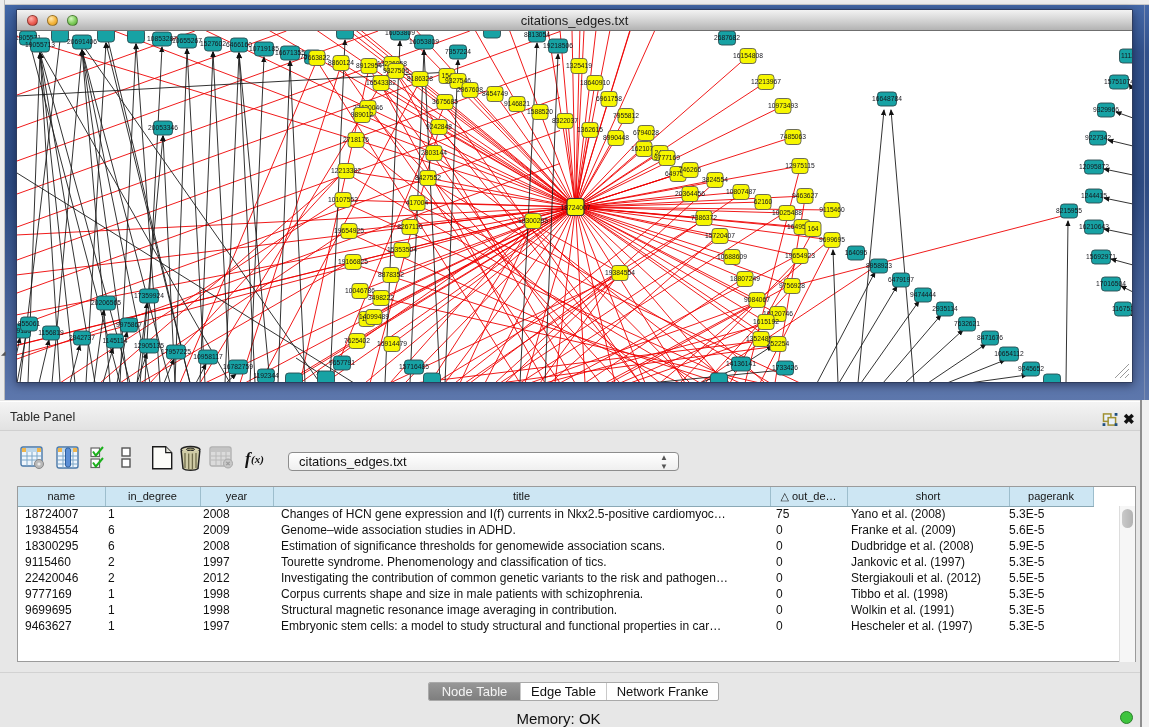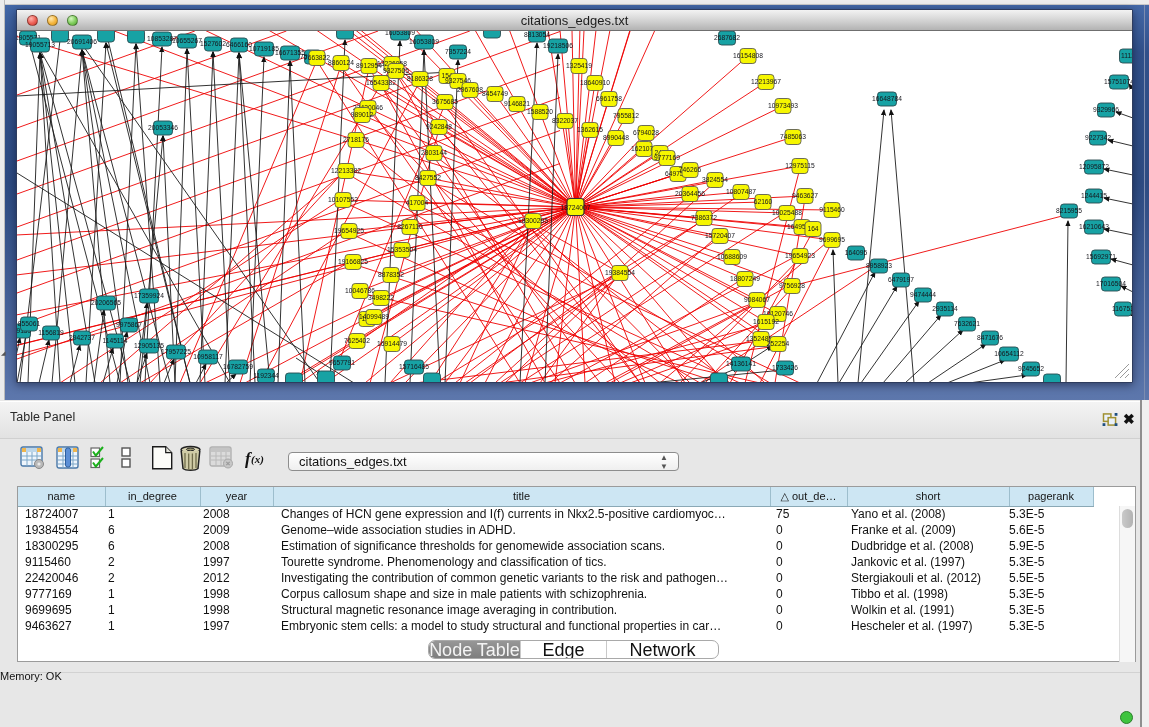--- a/index.html
+++ b/index.html
@@ -9,47 +9,47 @@
 #lgrip{position:absolute;left:1px;top:349px;width:4px;height:5px;color:#555;font-size:6px}
 #rlight{position:absolute;left:1144px;top:5px;width:1px;height:395px;background:#7d8db0}
 #win{position:absolute;left:16px;top:9px;width:1117px;height:374px;border:1px solid #2e3c5e;border-radius:1px;box-shadow:0 2px 8px rgba(0,0,20,.45)}
 #titlebar{position:absolute;left:0;top:0;width:1115px;height:21px;background:linear-gradient(#f3f3f3,#d8d8d8 45%,#bdbdbd 85%,#b3b3b3);border-bottom:1px solid #6f6f6f}
 #title{text-align:center;font-size:13px;line-height:21px;color:#1d1d1d}
 .tl{position:absolute;top:5px;width:11px;height:11px;border-radius:50%;border:1px solid rgba(0,0,0,.35)}
 #tlr{left:10px;background:radial-gradient(circle at 35% 30%,#ffb2ac,#ec5f55 55%,#c93a30)}
 #tly{left:30px;background:radial-gradient(circle at 35% 30%,#ffe9b0,#f5b53c 55%,#d99b23)}
 #tlg{left:50px;background:radial-gradient(circle at 35% 30%,#d4f7c0,#7ecc5a 55%,#57a938)}
 #panel{position:absolute;left:0;top:400px;width:1149px;height:327px;background:#e7e7e7}
-#phead{position:absolute;left:0;top:1px;width:1149px;height:38px;background:linear-gradient(#f4f4f4,#e2e2e2);border-top:1px solid #fff;border-bottom:1px solid #d0d0d0}
+#phead{position:absolute;left:0;top:1px;width:1149px;height:30px;background:linear-gradient(#f4f4f4,#e2e2e2);border-top:1px solid #fff;border-bottom:1px solid #d0d0d0}
 #phead span{position:absolute;left:10px;top:8px;font-size:12.5px;color:#2a2a2a}
 #closex{position:absolute;left:1123px;top:9px;font-size:14px;font-weight:bold;color:#111}
 #float{position:absolute;left:1102px;top:11px;width:16px;height:13px}
 #toolbar{position:absolute;left:14px;top:43px;width:1123px;height:38px}
 #combo{position:absolute;left:274px;top:9px;width:391px;height:19px;background:linear-gradient(#ffffff,#efefef);border:1px solid #8d8d8d;border-radius:4px;font-size:13px;line-height:18px;padding-left:10px;color:#111}
 #combo .arr{position:absolute;right:10px;top:0px;font-size:8px;color:#555;line-height:9px}
 #tbl{position:absolute;left:17px;top:486px;width:1119px;height:176px;background:#fff;border:1px solid #9b9b9b}
 table{border-collapse:collapse;table-layout:fixed;width:1075px;font-size:12px;color:#111}
 th{background:#cde6f3;border-right:1px solid #9dbecd;border-bottom:1px solid #8aa8b5;font-weight:normal;font-size:11px;height:19px;padding:0;color:#151515}
 td{height:16px;padding:0;white-space:nowrap;overflow:hidden}
 .c1{width:87px;padding-left:7px}
 .c2{width:95px;padding-left:3px}
 .c3{width:73px;padding-left:3px}
 .c4{width:497px;padding-left:8px}
 .c5{width:77px;padding-left:6px}
 .c6{width:162px;padding-left:4px}
 .c7{width:84px;padding-left:0}
 #sbar{position:absolute;left:1101px;top:19px;width:16px;height:156px;background:#f6f6f6;border-left:1px solid #ddd}
 #thumb{position:absolute;left:2px;top:3px;width:11px;height:19px;background:linear-gradient(90deg,#c9c9c9,#b3b3b3);border-radius:6px}
-#tabs{position:absolute;left:428px;top:640px;height:19px;display:flex;border:1px solid #a9a9a9;border-radius:7px;overflow:hidden;background:#fff;font-size:18px}
+#tabs{position:absolute;left:428px;top:682px;height:19px;display:flex;border:1px solid #a9a9a9;border-radius:2px;overflow:hidden;background:#fff;font-size:13px}
 #tabs div{line-height:18px;text-align:center}
 #t1{width:91px;background:linear-gradient(#979797,#7e7e7e);color:#f4f4f4}
 #t2{width:87px;color:#111;border-right:1px solid #c9c9c9;border-left:1px solid #c9c9c9}
 #t3{width:111px;color:#111}
 #tabline{position:absolute;left:0;top:672px;width:1149px;height:1px;background:#d2d2d2}
-#mem{position:absolute;left:0px;top:670px;width:1117px;text-align:left;font-size:11px;color:#111}
+#mem{position:absolute;left:0px;top:710px;width:1117px;text-align:center;font-size:15px;color:#111}
 #memdot{position:absolute;left:1120px;top:711px;width:13px;height:13px;border-radius:50%;background:#3ec43e;border:1px solid #2a7d2a}
 #redge{position:absolute;left:1140px;top:400px;width:2px;height:327px;background:#8f8f8f}
 #redge2{position:absolute;left:1142px;top:400px;width:7px;height:327px;background:#f0f0f0}
 </style></head>
 <body>
 <div id="stage">
 <div id="desk"></div>
 <div id="topstrip"></div>
 <div id="leftstrip"></div>
     <div id="lgrip">◢</div>
@@ -744,21 +744,21 @@
             <td class="c3">2012</td>
             <td class="c4">Investigating the contribution of common genetic variants to the risk and pathogen…</td>
             <td class="c5">0</td>
             <td class="c6">Stergiakouli et al. (2012)</td>
             <td class="c7">5.5E-5</td>
           </tr>
 <tr>
             <td class="c1">9777169</td>
             <td class="c2">1</td>
             <td class="c3">1998</td>
-            <td class="c4">Corpus callosum shape and size in male patients with schizophrenia.</td>
+            <td class="c4">Corpus currents shape and size in male patients with schizophrenia.</td>
             <td class="c5">0</td>
             <td class="c6">Tibbo et al. (1998)</td>
             <td class="c7">5.3E-5</td>
           </tr>
 <tr>
             <td class="c1">9699695</td>
             <td class="c2">1</td>
             <td class="c3">1998</td>
             <td class="c4">Structural magnetic resonance image averaging in contribution.</td>
             <td class="c5">0</td>

